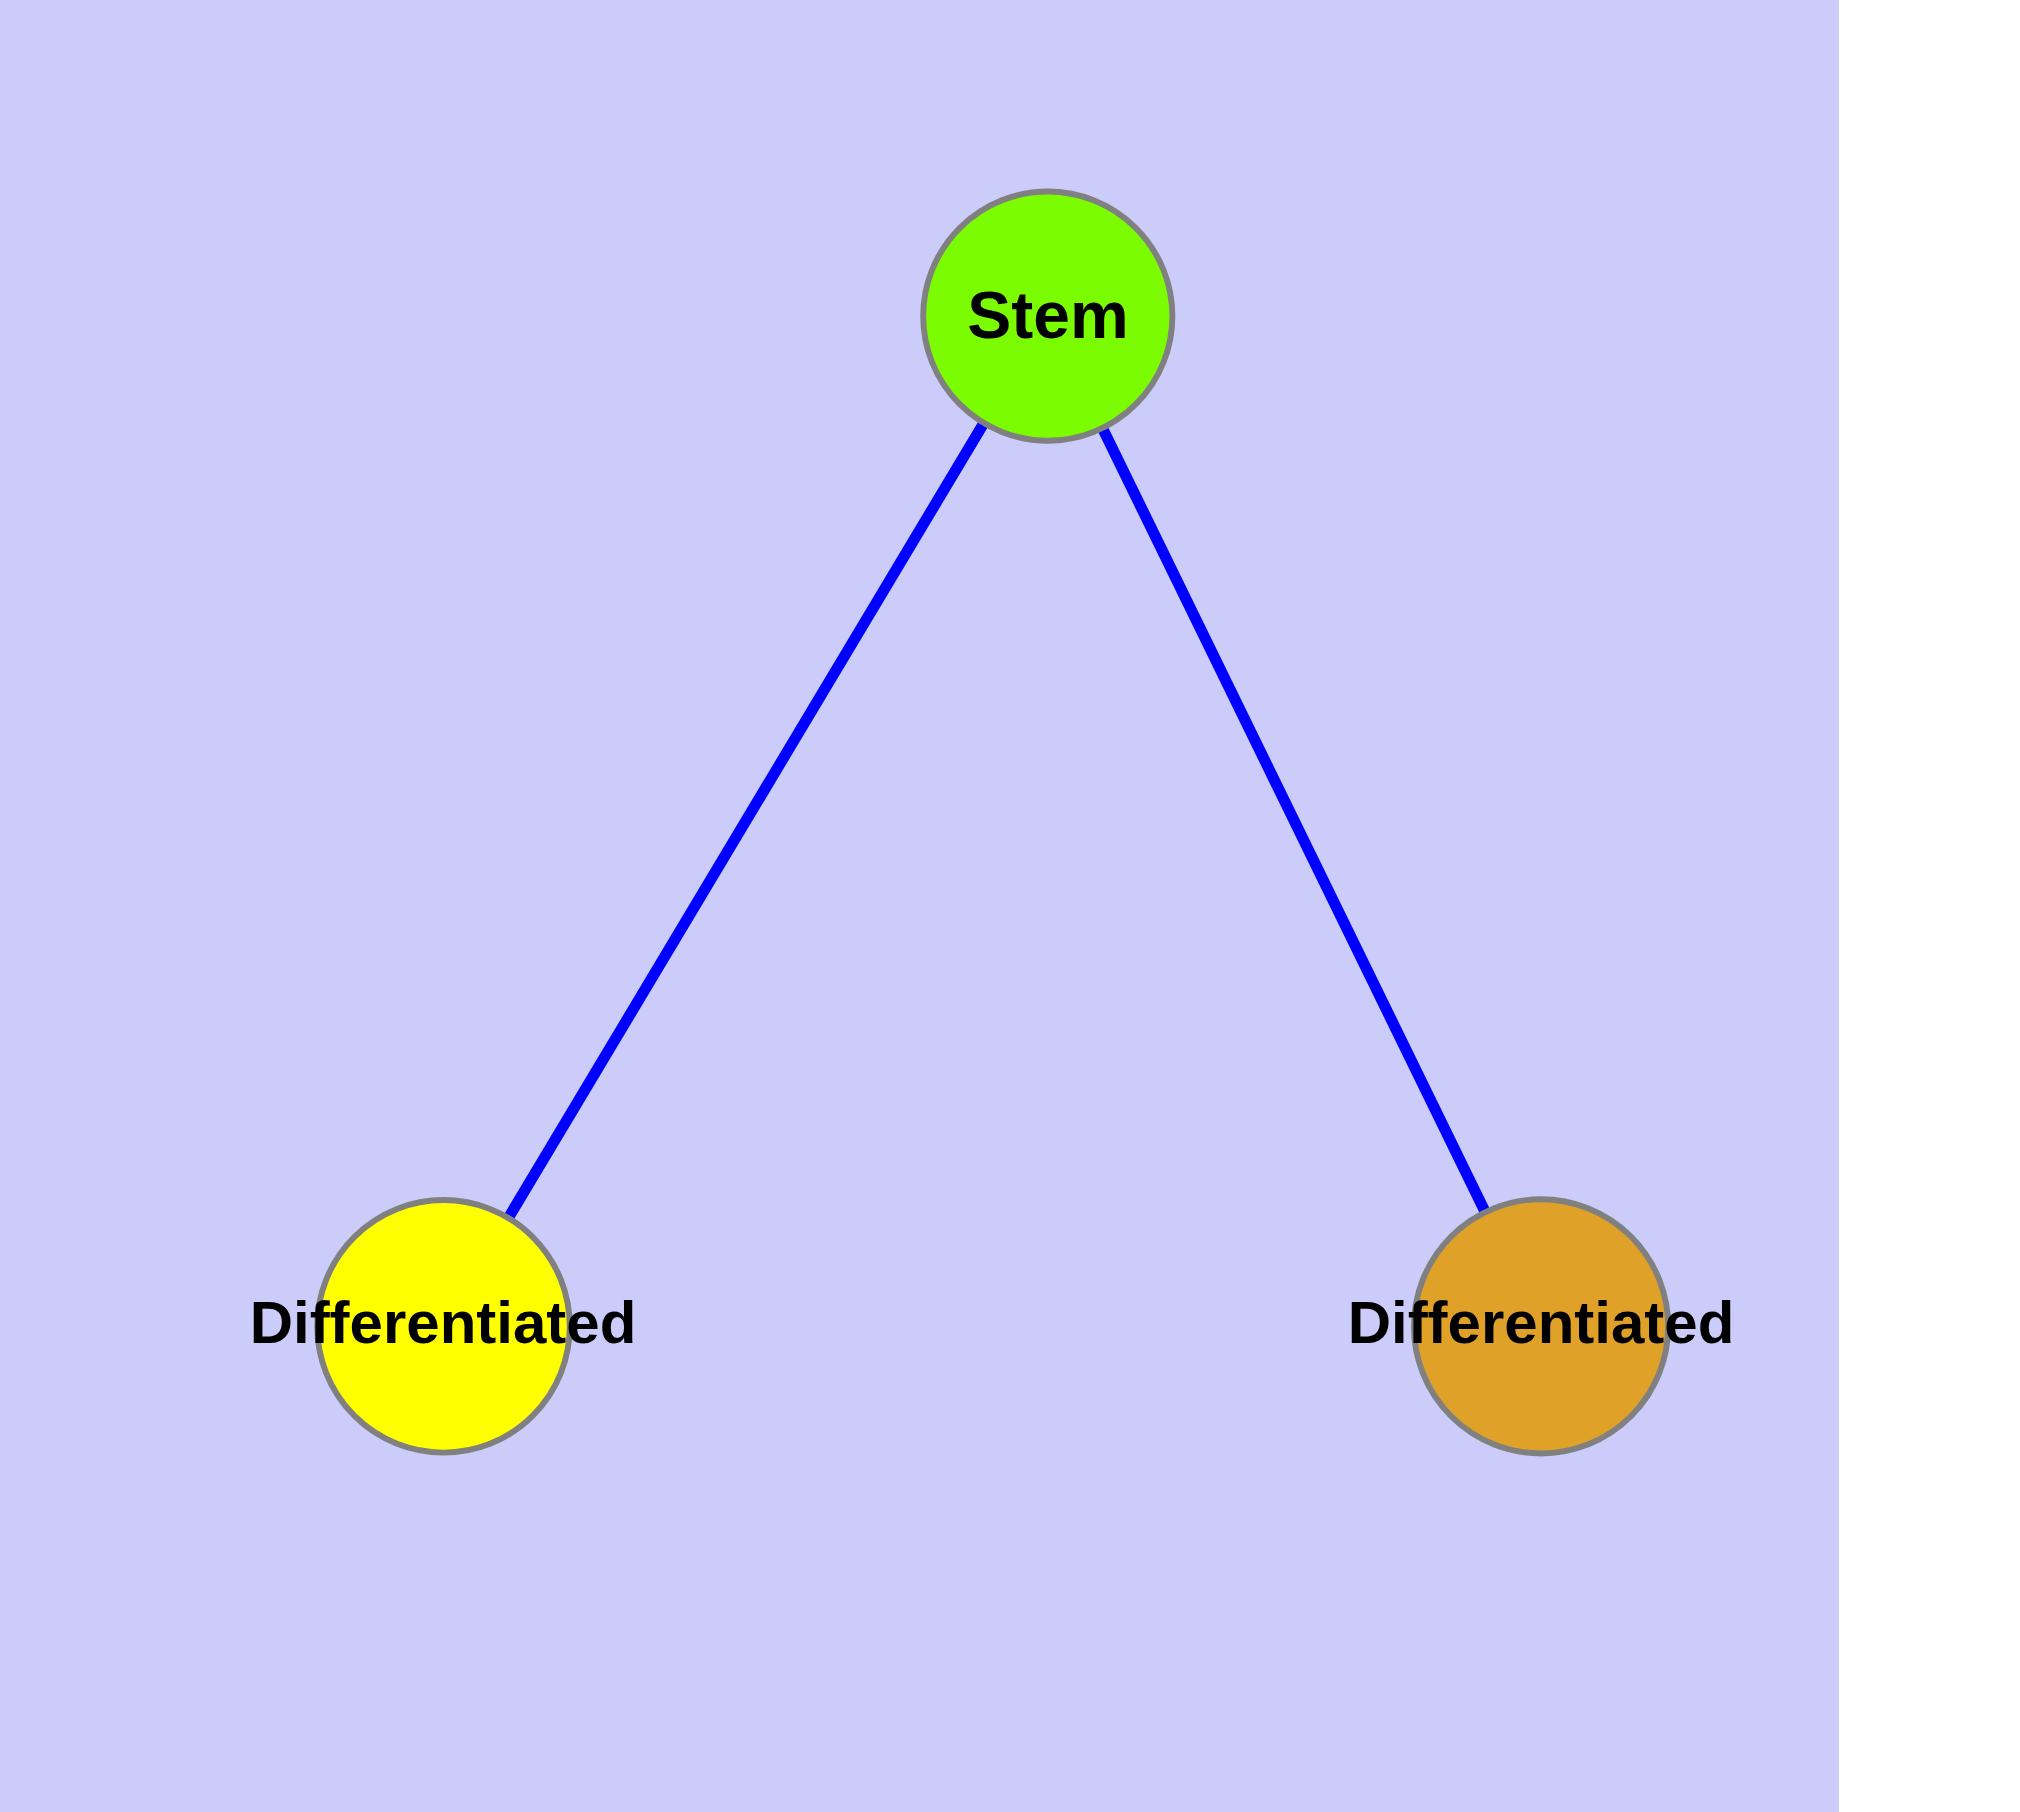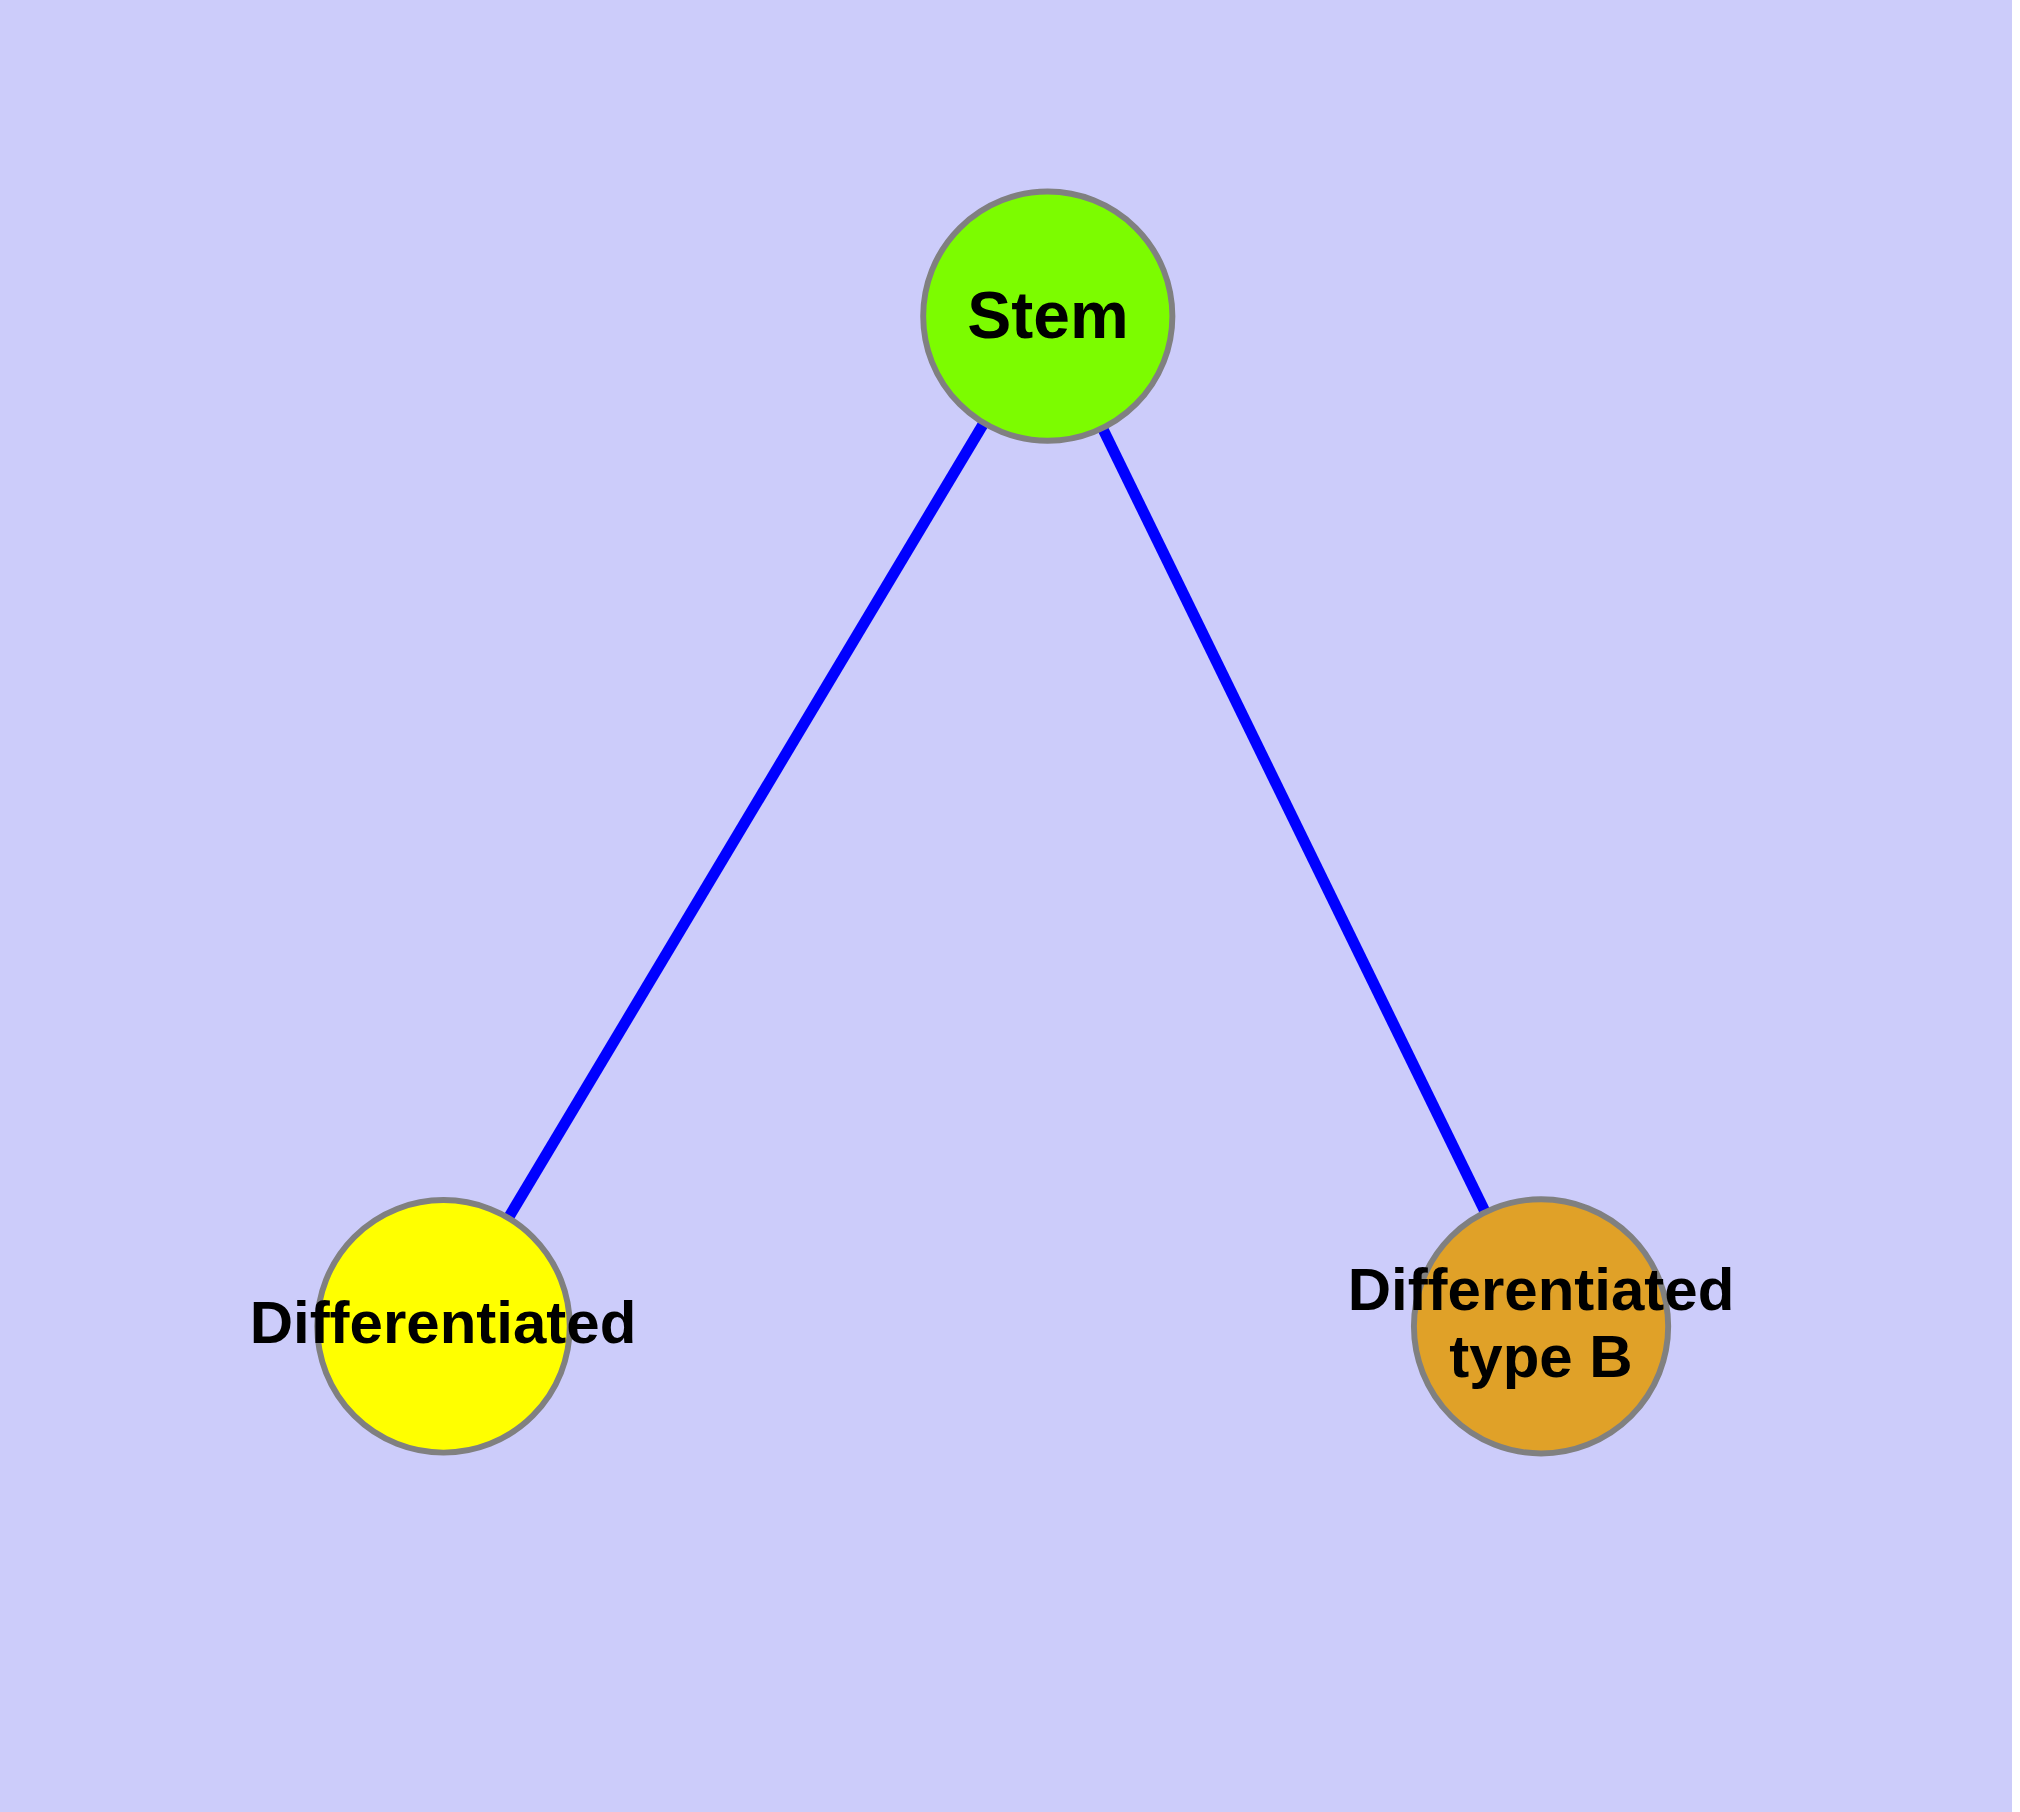--- a/index.html
+++ b/index.html
@@ -5,21 +5,21 @@
 <style>
   html, body {
     margin: 0;
     padding: 0;
   }
   body {
     font-family: "Liberation Sans", sans-serif;
   }
   #canvas {
     position: relative;
-    width: 2012px;
+    width: 1839px;
     height: 1812px;
     overflow: hidden;
     background: #ccccfa;
   }
   #graph-svg {
     position: absolute;
     left: 0;
     top: 0;
     width: 2021px;
     height: 1812px;
@@ -62,17 +62,16 @@
   <div class="node-label label-stem" style="left:1048px; top:316px;">
     <div>Stem</div>
   </div>
 
   <div class="node-label label-leaf" style="left:443px; top:1323px;">
     <div>Differentiated</div>
   </div>
 
   <div class="node-label label-leaf" style="left:1541px; top:1323px;">
     <div>Differentiated</div>
-    <div>type B</div>
   </div>
 
 </div>
 
 
 </body></html>

